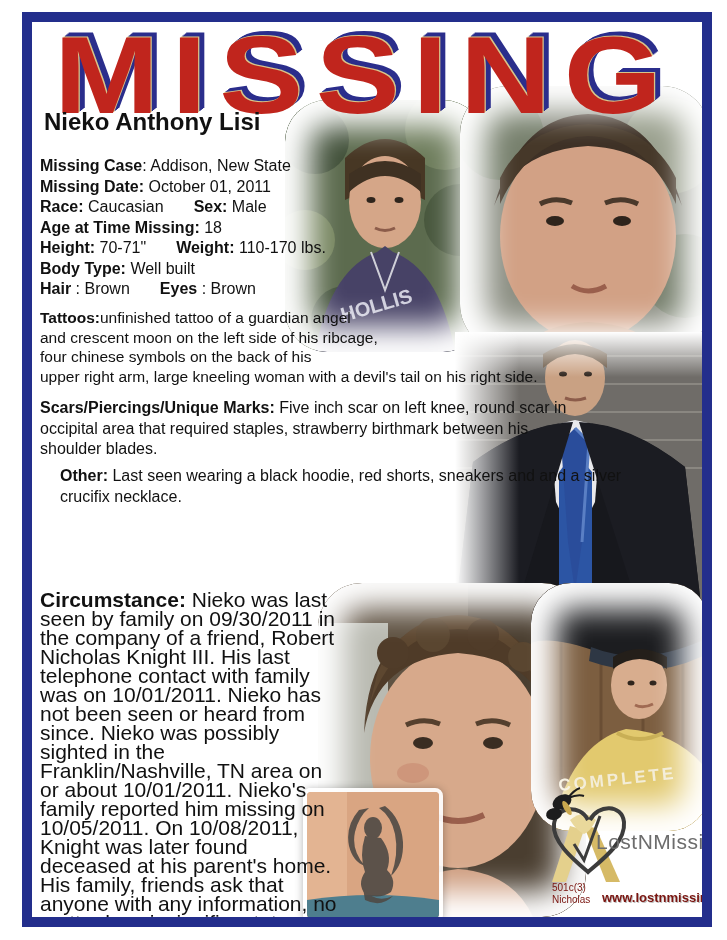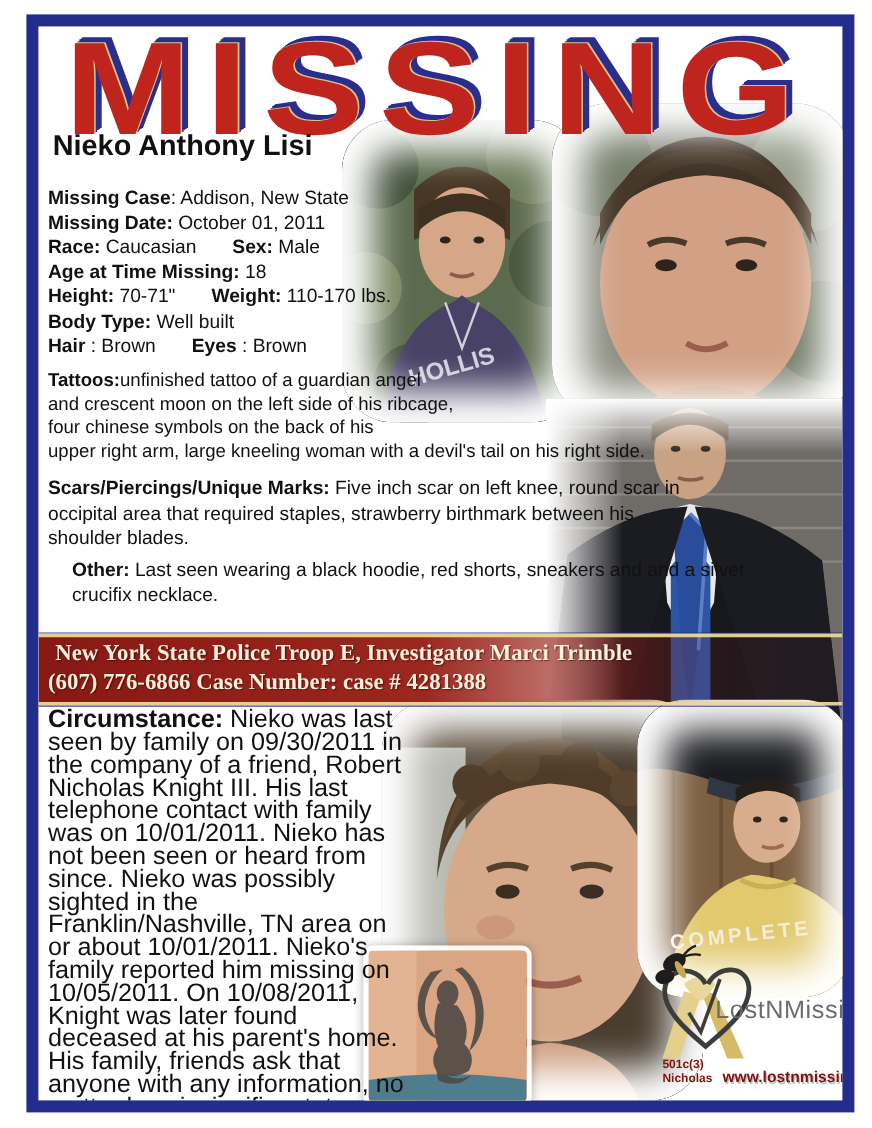--- a/index.html
+++ b/index.html
@@ -42,21 +42,21 @@
   .ph-suit{left:423px;top:310px;width:247px;height:282px;z-index:1;}
   .vig-suit{position:absolute;inset:0;pointer-events:none;background:linear-gradient(to right,#fff,rgba(255,255,255,0) 26%),linear-gradient(to bottom,#fff,rgba(255,255,255,0) 16%);}
   .ph-bigface{left:286px;top:561px;width:268px;height:334px;border-radius:44px;z-index:1;}
   .ph-yellow{left:499px;top:561px;width:178px;height:248px;border-radius:40px;z-index:1;}
   .ph-tattoo{left:271px;top:766px;width:132px;height:126px;border:4px solid rgba(255,255,255,.92);border-radius:8px;box-shadow:0 1px 8px rgba(0,0,0,.3);z-index:5;}
 
   
   .logo{position:absolute;left:508px;top:764px;width:168px;height:128px;z-index:6;}
   .logo-mark{position:absolute;left:0;top:0;width:100px;height:100px;}
   .logo-name{position:absolute;left:56px;top:44px;font-size:21px;color:#6c6c6c;letter-spacing:.5px;}
-  .nonprofit{position:absolute;left:12px;top:96px;font-size:10px;font-weight:bold;color:#7a1510;line-height:12px;}
+  .nonprofit{position:absolute;left:12px;top:96px;font-size:10px;font-weight:normal;color:#7a1510;line-height:12px;}
   .website{position:absolute;left:62px;top:104px;font-size:13px;font-weight:bold;color:#7a1510;text-shadow:1px 1px 0 rgba(0,0,0,.25);}
 </style>
 </head>
 <body>
 
 <div class="poster">
   <div class="inner">
 
     <div class="photo ph-casual">
       <svg viewBox="0 0 200 252" preserveAspectRatio="none">
@@ -204,26 +204,20 @@
 four chinese symbols on the back of his
 upper right arm, large kneeling woman with a devil's tail on his right side.</span>
     </div>
     <div class="tblock scars">
       <b>Scars/Piercings/Unique Marks:</b><span> Five inch scar on left knee, round scar in occipital area that required staples, strawberry birthmark between his shoulder blades.</span>
     </div>
     <div class="tblock other">
       <b>Other:</b><span> Last seen wearing a black hoodie, red shorts, sneakers and and a silver crucifix necklace.</span>
     </div>
 
-    <div class="banner">
-      <div class="banner-in">
-        <div class="bl">New York State Police Troop E, Investigator Marci Trimble</div>
-        <div class="bl bl2">(607) 776-6866 Case Number: case # 4281388</div>
-      </div>
-    </div>
 
     <div class="tblock circumstance">
       <b>Circumstance:</b><span class="prewrap"> Nieko was last seen by family on 09/30/2011 in the company of a friend, Robert Nicholas Knight III. His last telephone contact with family was on 10/01/2011. Nieko has not been seen or heard from since. Nieko was possibly sighted in the Franklin/Nashville, TN area on or about 10/01/2011. Nieko's family reported him missing on 10/05/2011. On 10/08/2011, Knight was later found deceased at his parent's home. His family, friends ask that anyone with any information, no matter how insignificant, to please contact authorities. While rumor exists that he may have taken on a new identity, there is no proof to substantiate and he remains a missing person.
 His case remains unsolved.</span>
     </div>
 
     <div class="logo">
       <svg class="logo-mark" viewBox="0 0 100 100">
         <g>
           <path d="M30,40 L12,96 L26,96 L44,44 Z" fill="#e4d08c"></path>

